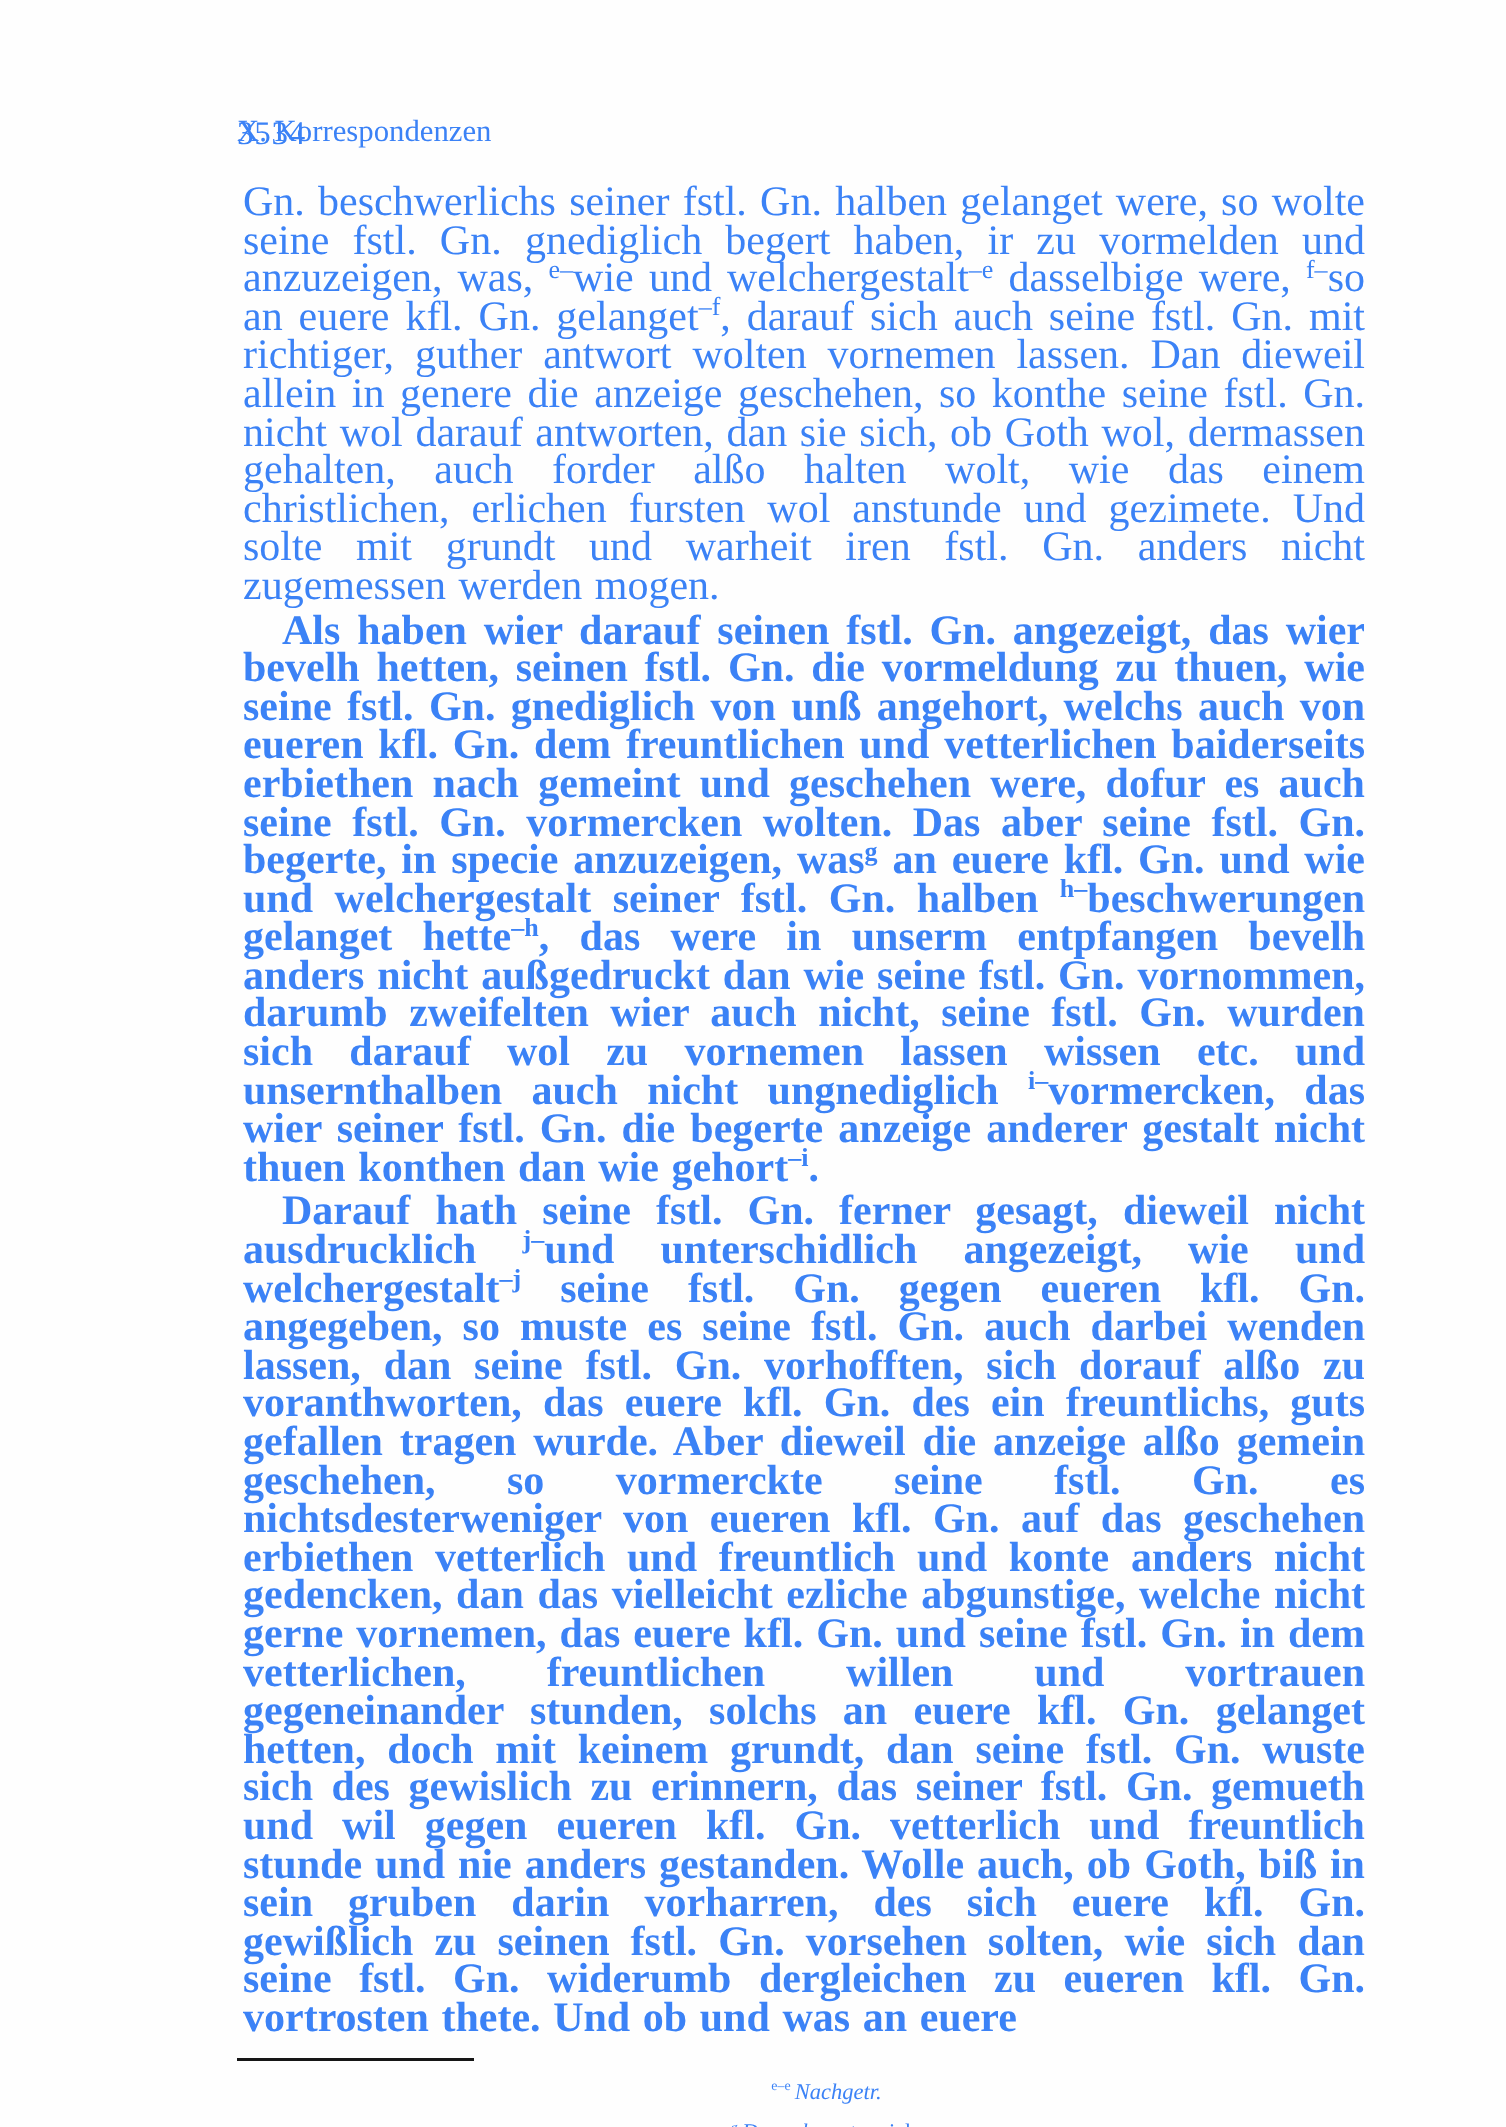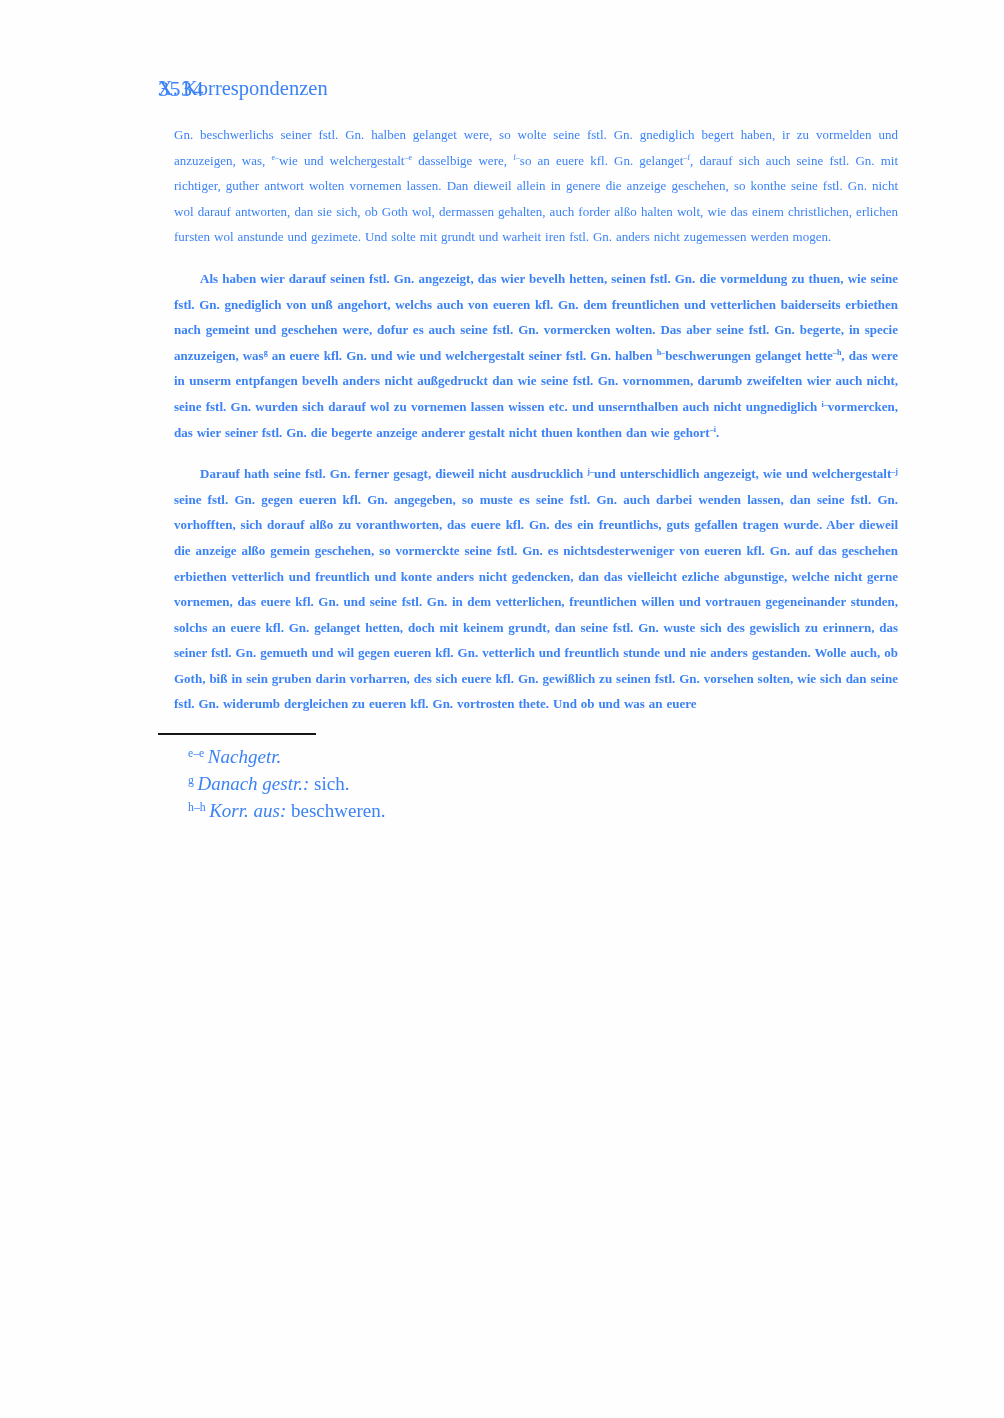--- a/index.html
+++ b/index.html
@@ -28,46 +28,46 @@
   }
   .page-number {
     position: absolute; left: 0; top: 0;
     letter-spacing: 0.5px;
   }
   .running-head {
     position: absolute; left: 0; right: 0; top: 1px;
     font-size: 20.5px;
   }
   .bodytext p {
-    margin: 16px;
-    font-size: 13px;
+    margin: 4px;
+    font-size: 28px;
     line-height: 25.6px;
     text-align: justify;
     word-spacing: 0.05em;
   }
   .bodytext p.indent { text-indent: 26px; font-weight: bold; }
   sup {
     font-size: 62%;
     line-height: 0;
     vertical-align: baseline;
     position: relative;
     top: -0.55em;
   }
   .fn-rule {
     width: 158px;
     border: 0;
     border-top: 2px solid #161616;
     margin: 13px 0 8px 0;
   }
   .footnotes p {
     margin: 0;
-    font-size: 19px;
+    font-size: 15px;
     line-height: 27.2px;
     text-indent: 30px;
-    text-align: left;
+    text-align: center;
   }
   .footnotes sup { margin-right: 0.3em; }
   em { font-style: italic; }
 </style>
 </head>
 <body>
 
 <div class="page">
   <div class="content">
 

